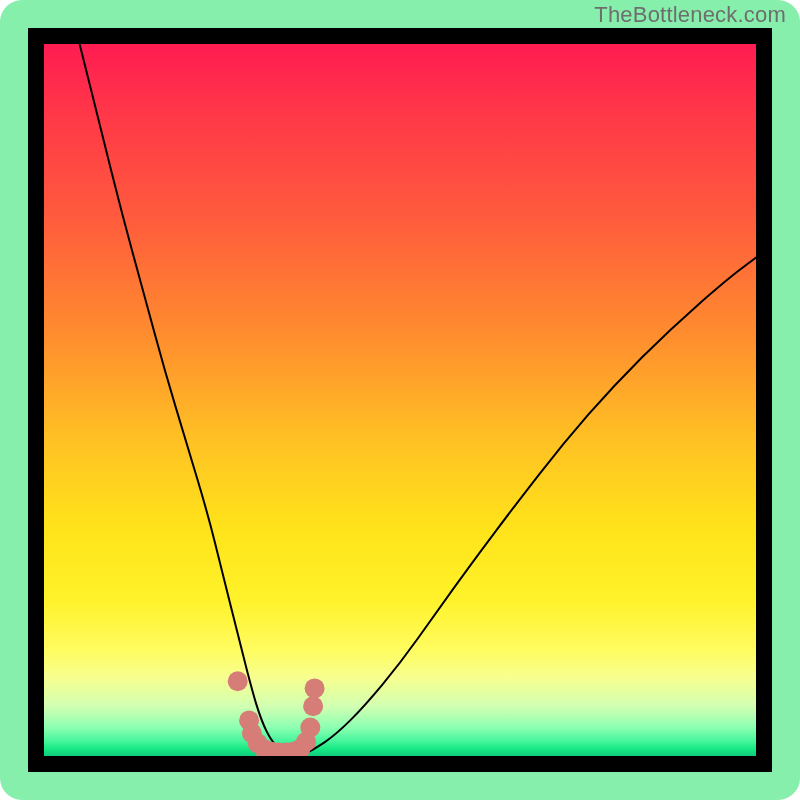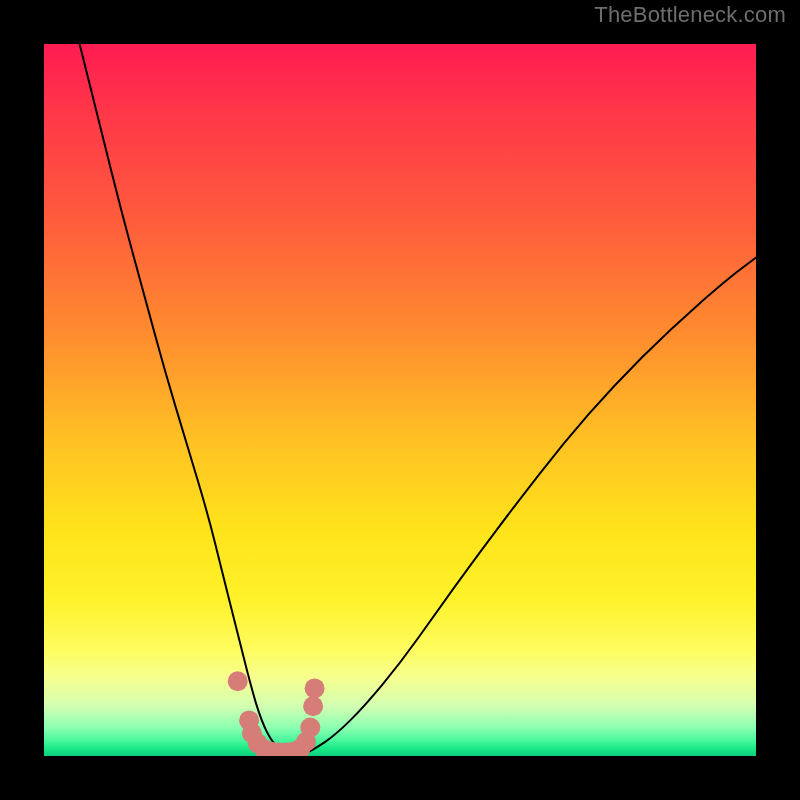--- a/index.html
+++ b/index.html
@@ -8,21 +8,22 @@
     width: 800px;
     height: 800px;
     overflow: hidden;
     background: #fff;
     font-family: Arial, Helvetica, sans-serif;
   }
   .stage {
     position: relative;
     width: 800px;
     height: 800px;
-    background: #000000;
+    background: #86efac;
+    border-radius: 22px;
   }
   .watermark {
     position: absolute;
     top: 2px;
     right: 14px;
     color: #6e6e6e;
     font-size: 22px;
     font-weight: 400;
     letter-spacing: 0.2px;
     user-select: none;

